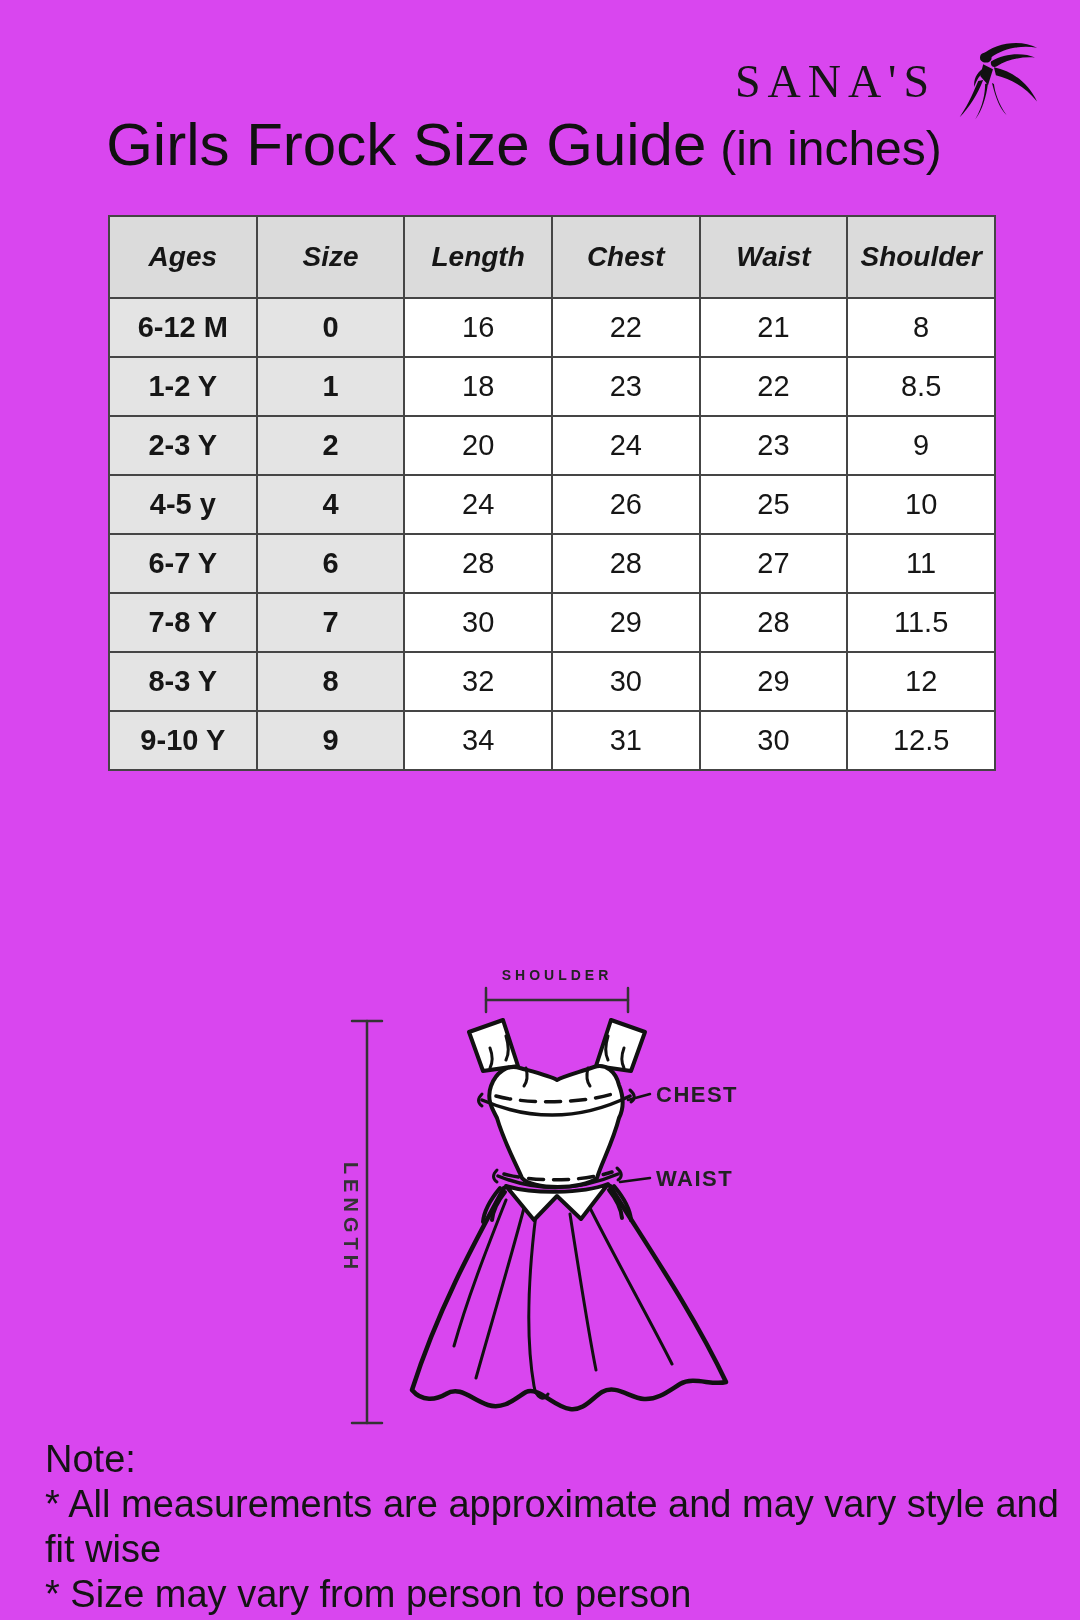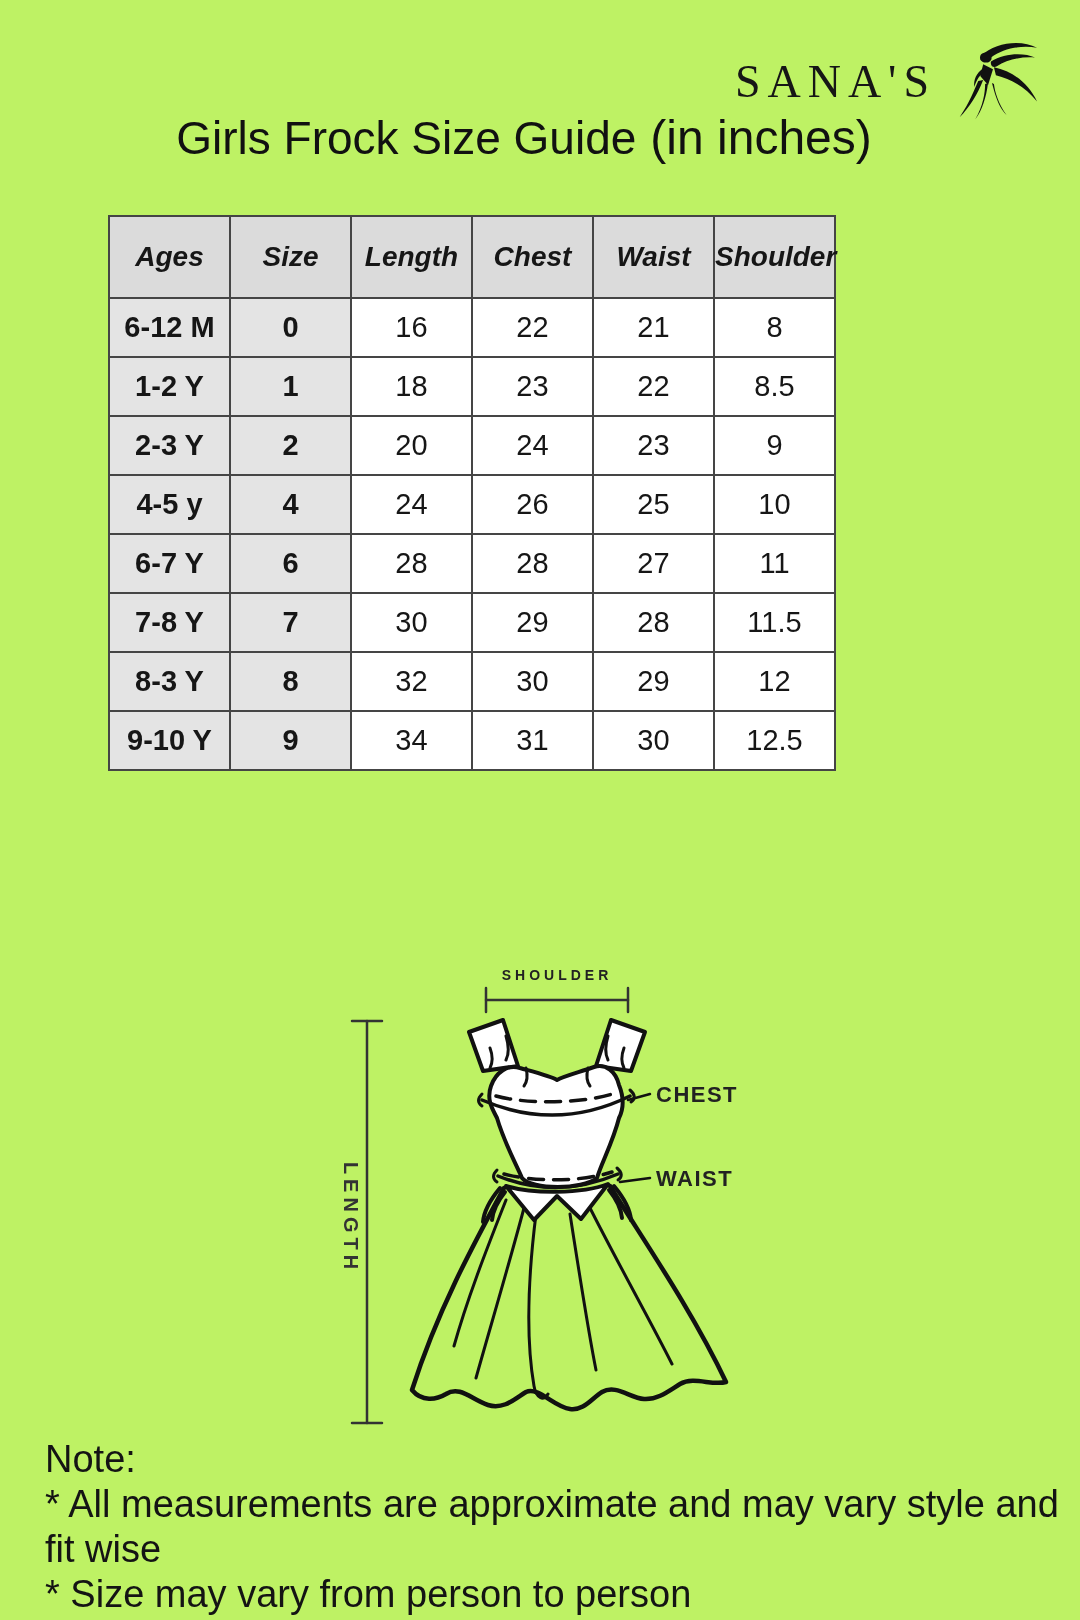--- a/index.html
+++ b/index.html
@@ -1,36 +1,36 @@
 <!DOCTYPE html>
 <html><head>
 <meta charset="utf-8">
 <style>
   html,body{margin:0;padding:0;background:#ffffff;}
   .page{
-    position:relative;width:1080px;height:1620px;background:#bef264;
+    position:relative;width:1080px;height:1620px;background:#d946ef;
     font-family:"Liberation Sans",sans-serif;color:#1a1a1a;overflow:hidden;
   }
   
   .logo{position:absolute;top:40px;right:40px;display:flex;align-items:center;gap:6px;}
   .logo-text{
     font-family:"Liberation Serif",serif;font-size:46px;letter-spacing:7px;
     color:#161616;line-height:1;
   }
   .logo-icon{width:98px;height:84px;}
   
   .title-row{
     position:absolute;top:110px;left:0;right:0;display:flex;justify-content:center;
     align-items:baseline;gap:14px;transform:translateX(-16px);
   }
-  .title-main{font-size:46px;font-weight:400;color:#111;}
+  .title-main{font-size:60px;font-weight:400;color:#111;}
   .title-unit{font-size:48px;font-weight:400;color:#111;}
   
   table.size-table{
-    position:absolute;left:108px;top:215px;width:728px;
+    position:absolute;left:108px;top:215px;width:888px;
     border-collapse:collapse;table-layout:fixed;
   }
   .size-table th,.size-table td{
     border:2px solid #454545;text-align:center;vertical-align:middle;padding:0;
   }
   .size-table th{
     height:80px;background:#dbdbdb;font-style:italic;font-weight:bold;font-size:28px;color:#161616;
   }
   .size-table td{height:57px;font-size:29px;background:#ffffff;color:#161616;}
   .size-table td.lbl{background:#e4e4e4;font-weight:bold;}

